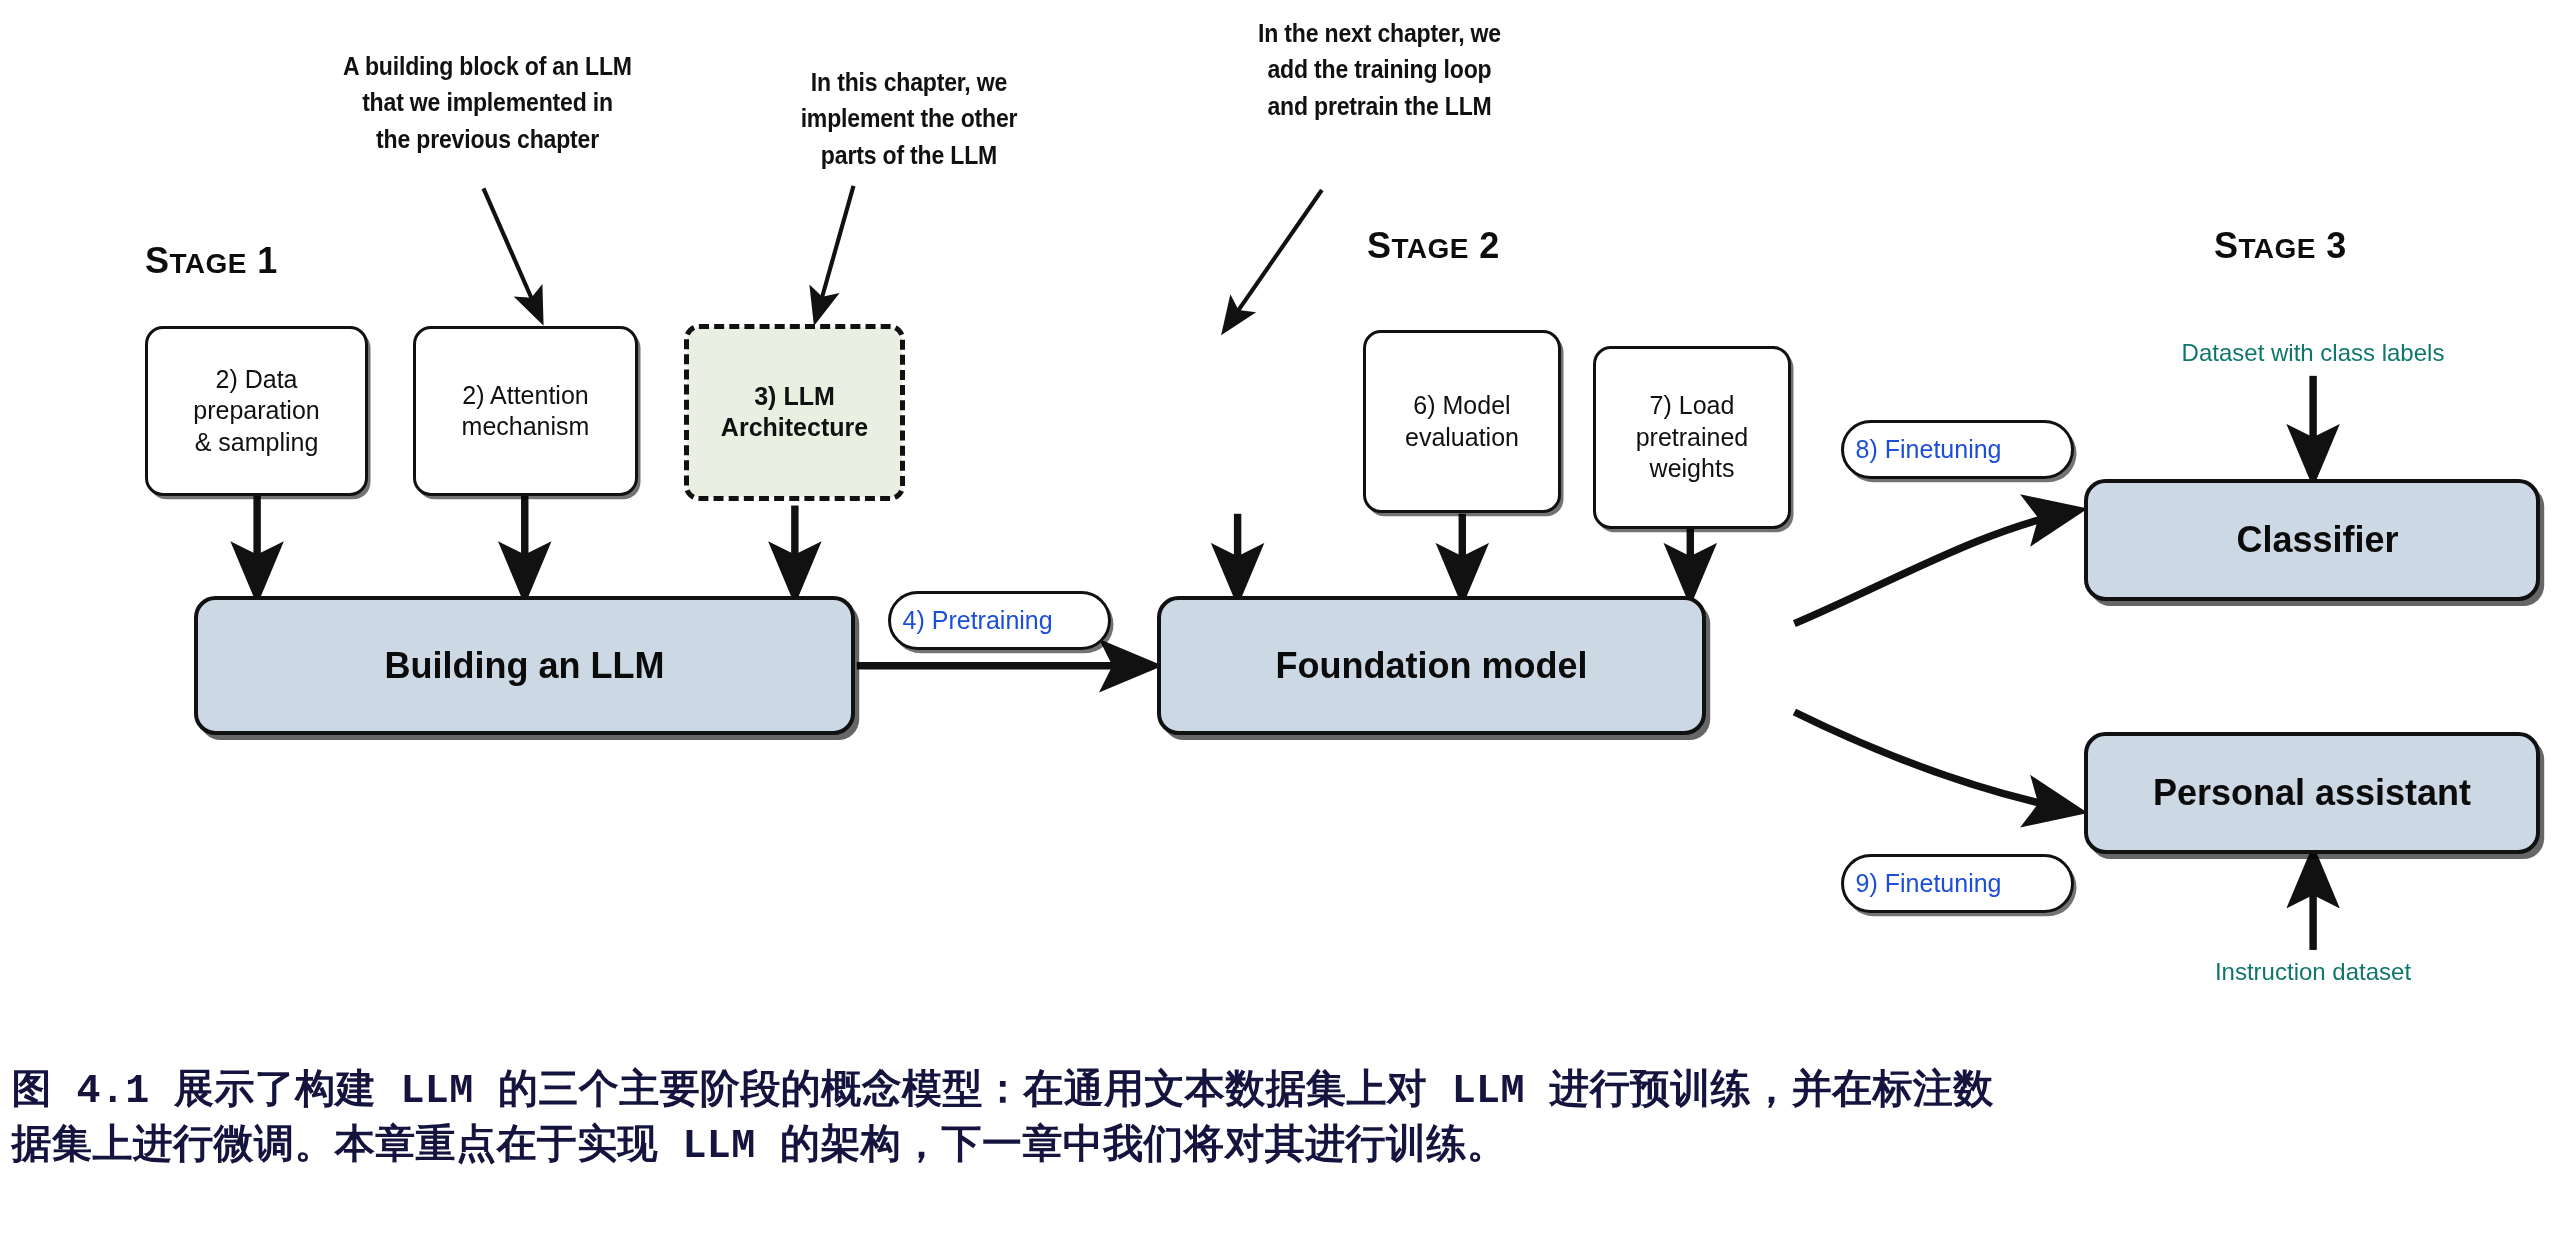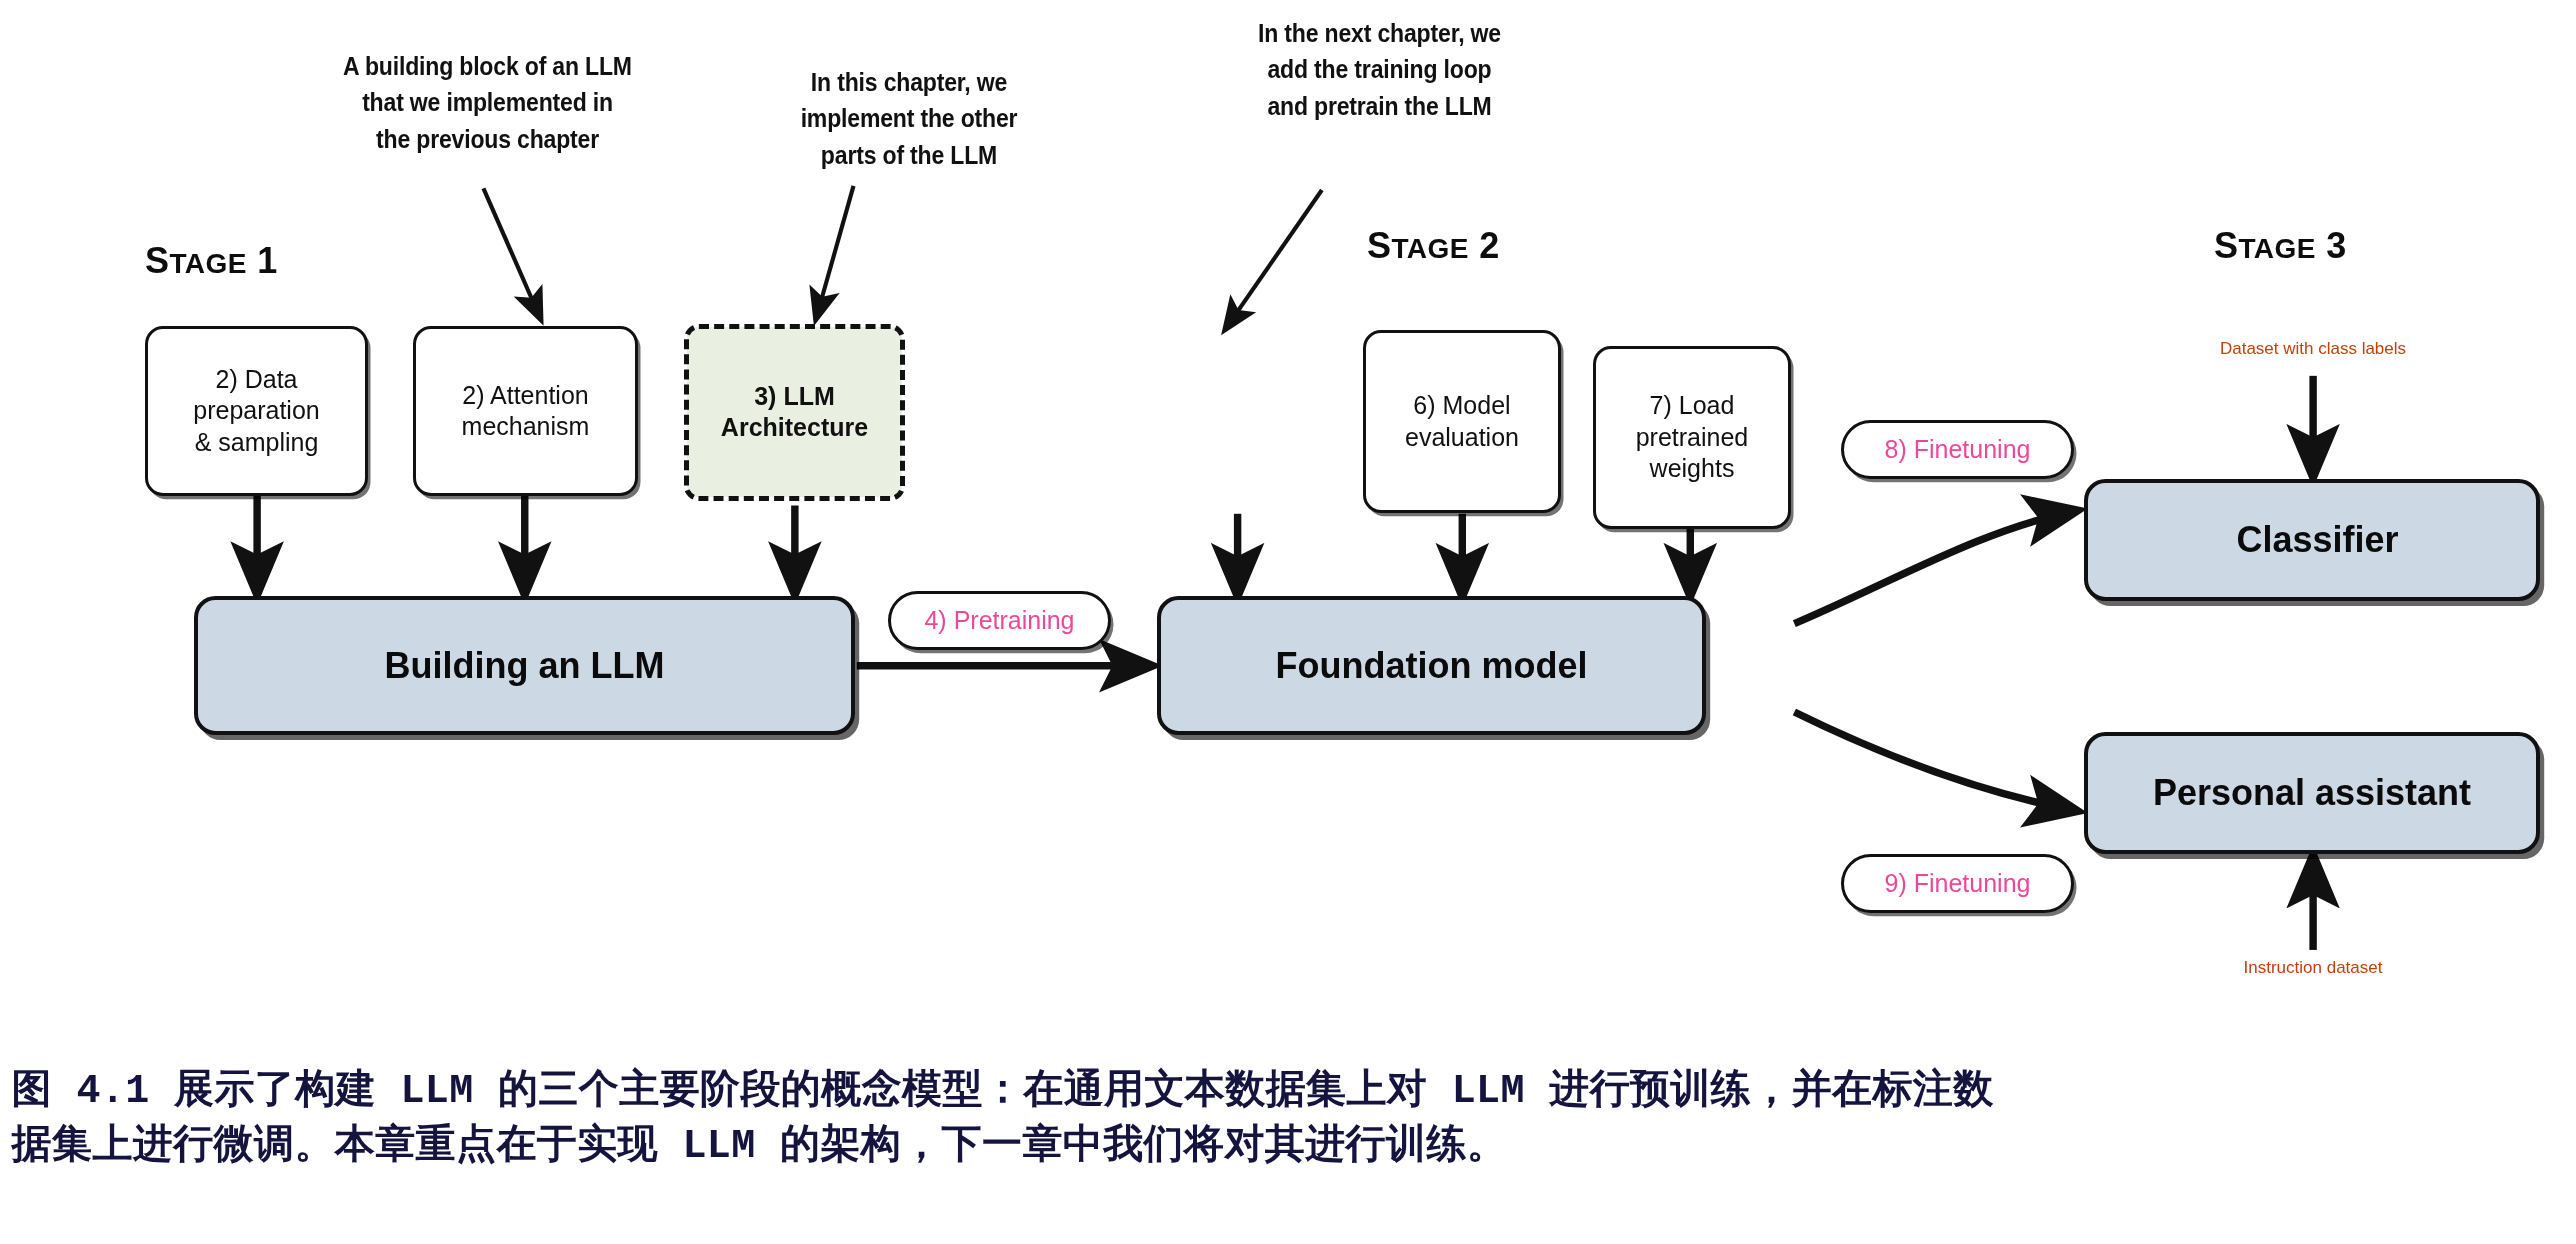--- a/index.html
+++ b/index.html
@@ -68,23 +68,22 @@
 
   
   .pill{
     position:absolute;
     box-sizing:border-box;
     background:#ffffff;
     border:3.3px solid #111111;
     border-radius:33px;
     display:flex;
     align-items:center;
-    justify-content:center;
     font-size:25px;
-    color:#ec4899;
+    color:#1d4ed8;
     white-space:nowrap;
     padding:0 11.6px;
     box-shadow:3.3px 4.1px 0 -0.8px rgba(0,0,0,0.55);
   }
 
   
   .big-box{
     position:absolute;
     box-sizing:border-box;
     background:#ccd8e4;
@@ -95,22 +94,22 @@
     justify-content:center;
     font-size:36px;
     font-weight:bold;
     color:#0b0b0b;
     box-shadow:5px 5.8px 0 -0.8px rgba(0,0,0,0.6);
   }
 
   
   .plain-caption{
     position:absolute;
-    font-size:17px;
-    color:#c2410c;
+    font-size:24px;
+    color:#0f766e;
     white-space:nowrap;
     text-align:center;
   }
 
   
   #caption{
     position:absolute;
     left:11.6px;
     top:1064px;
     width:2553px;

